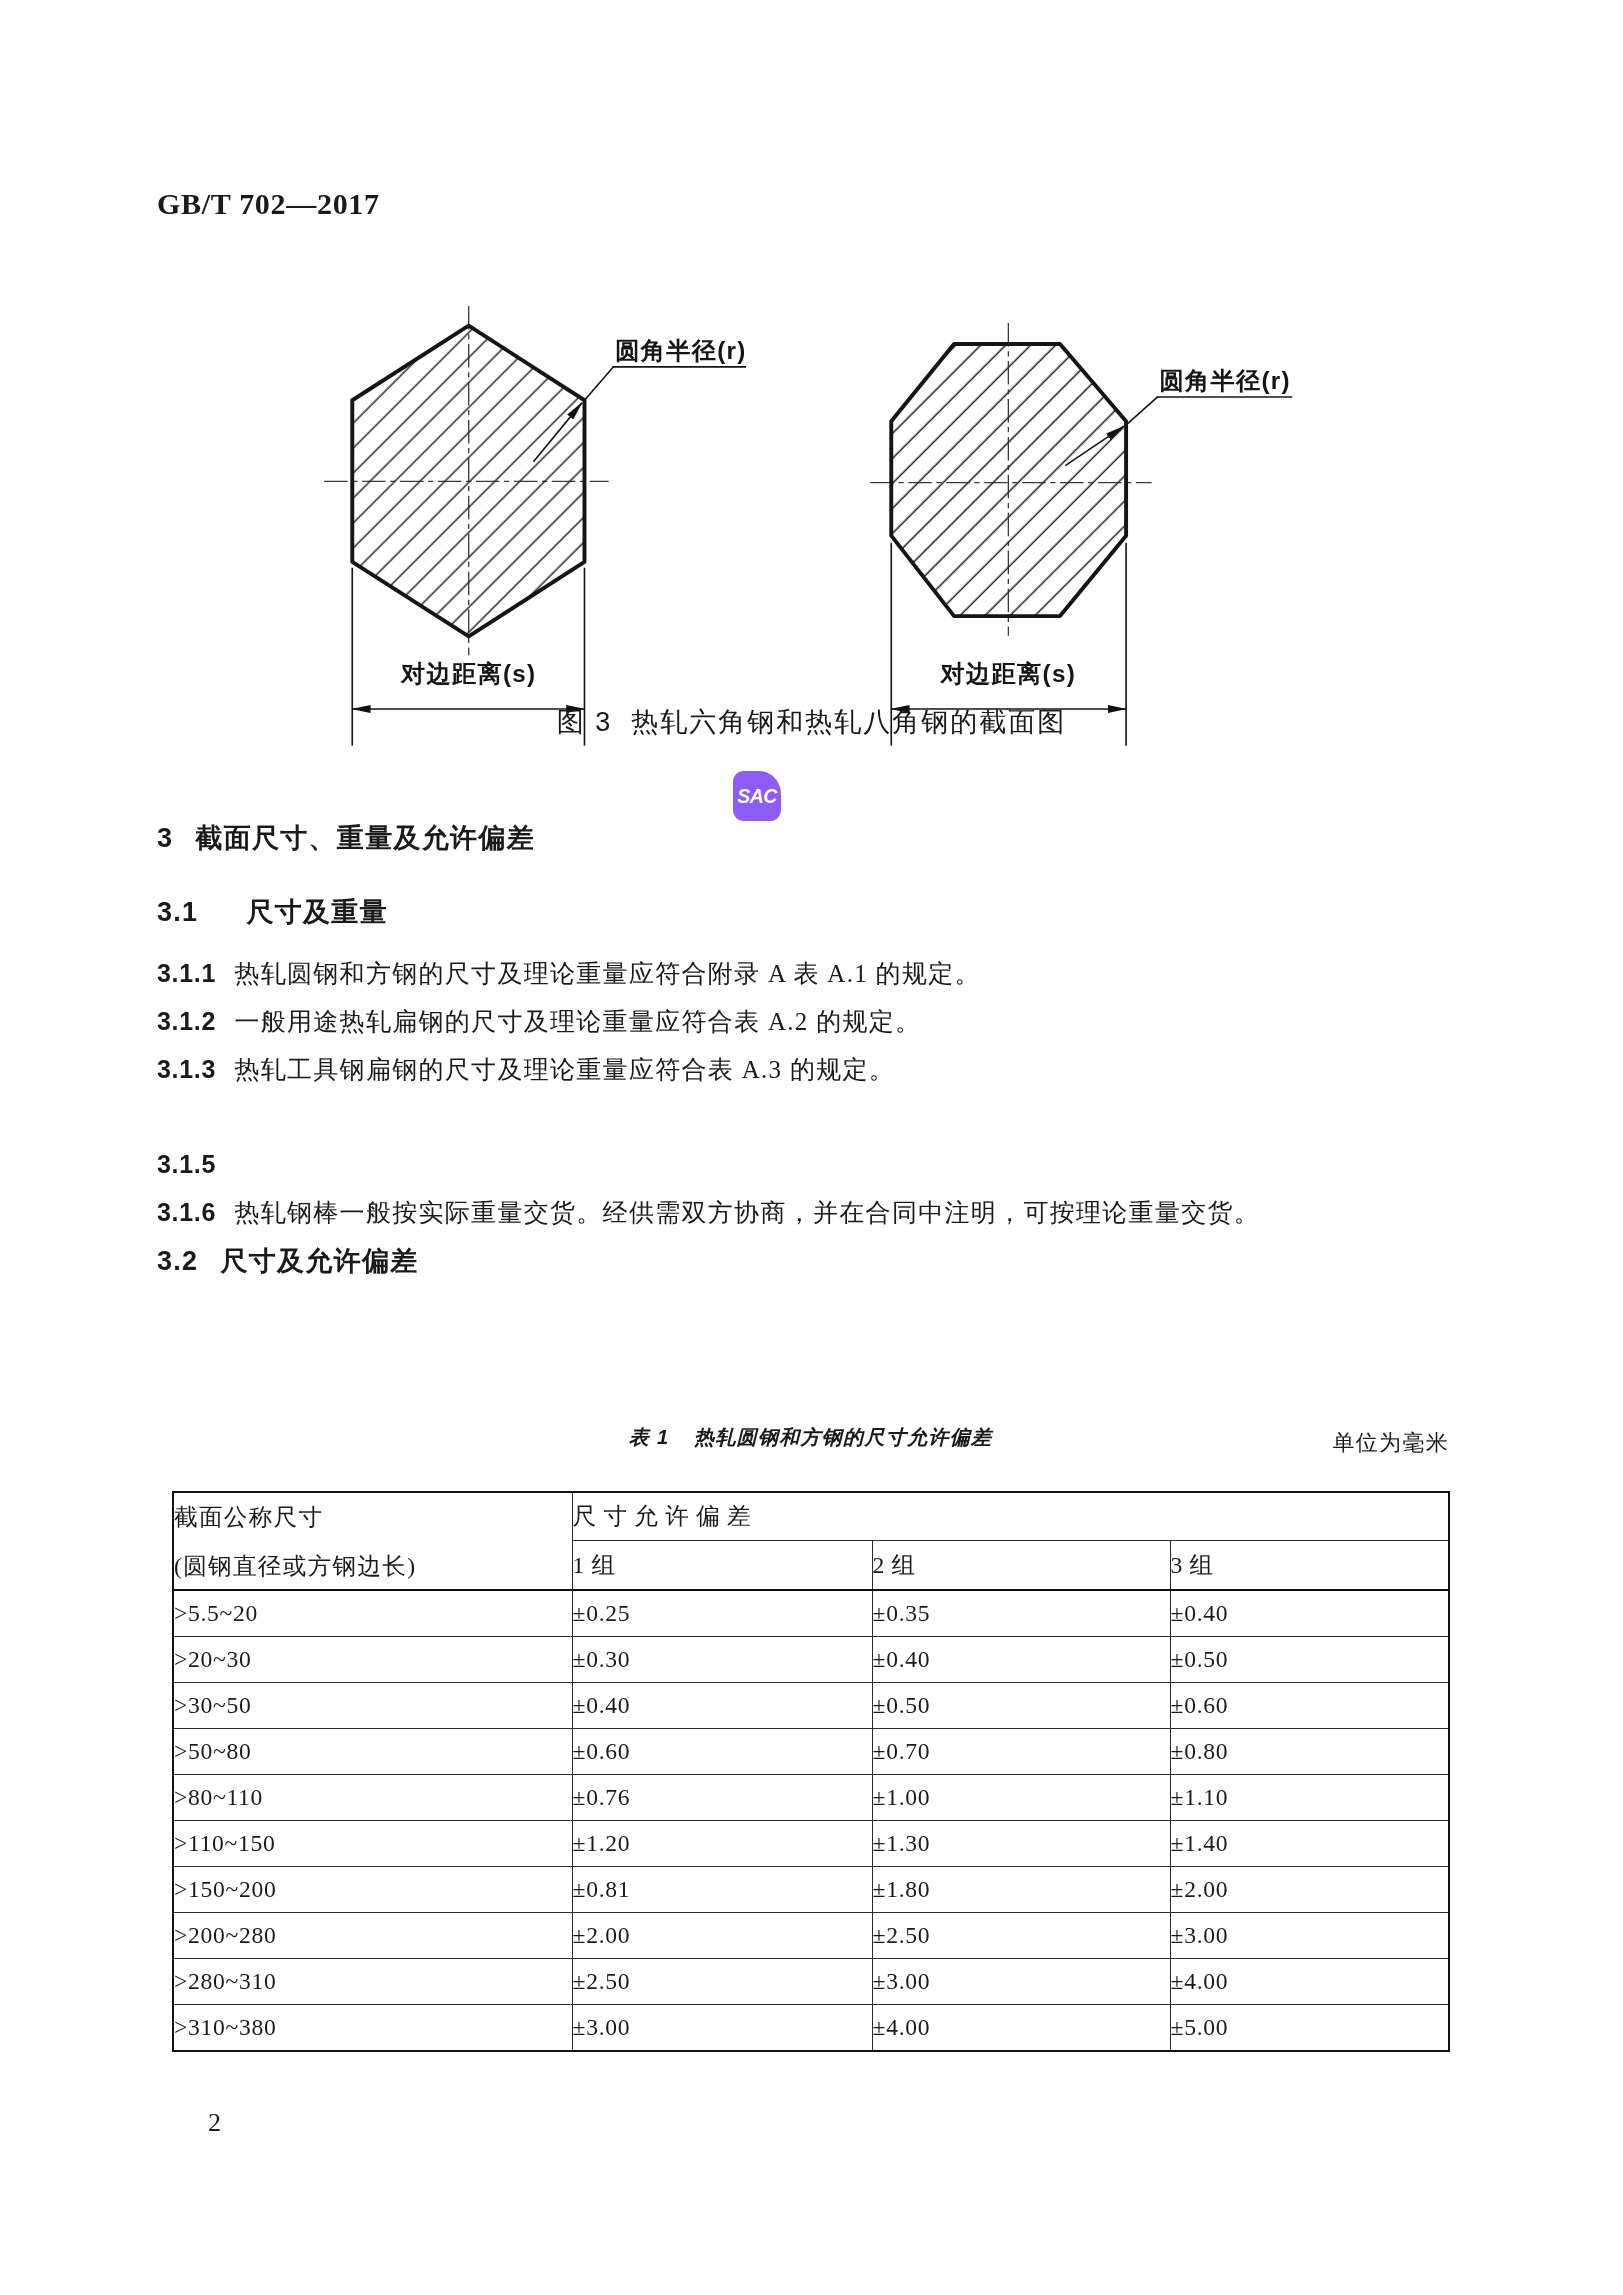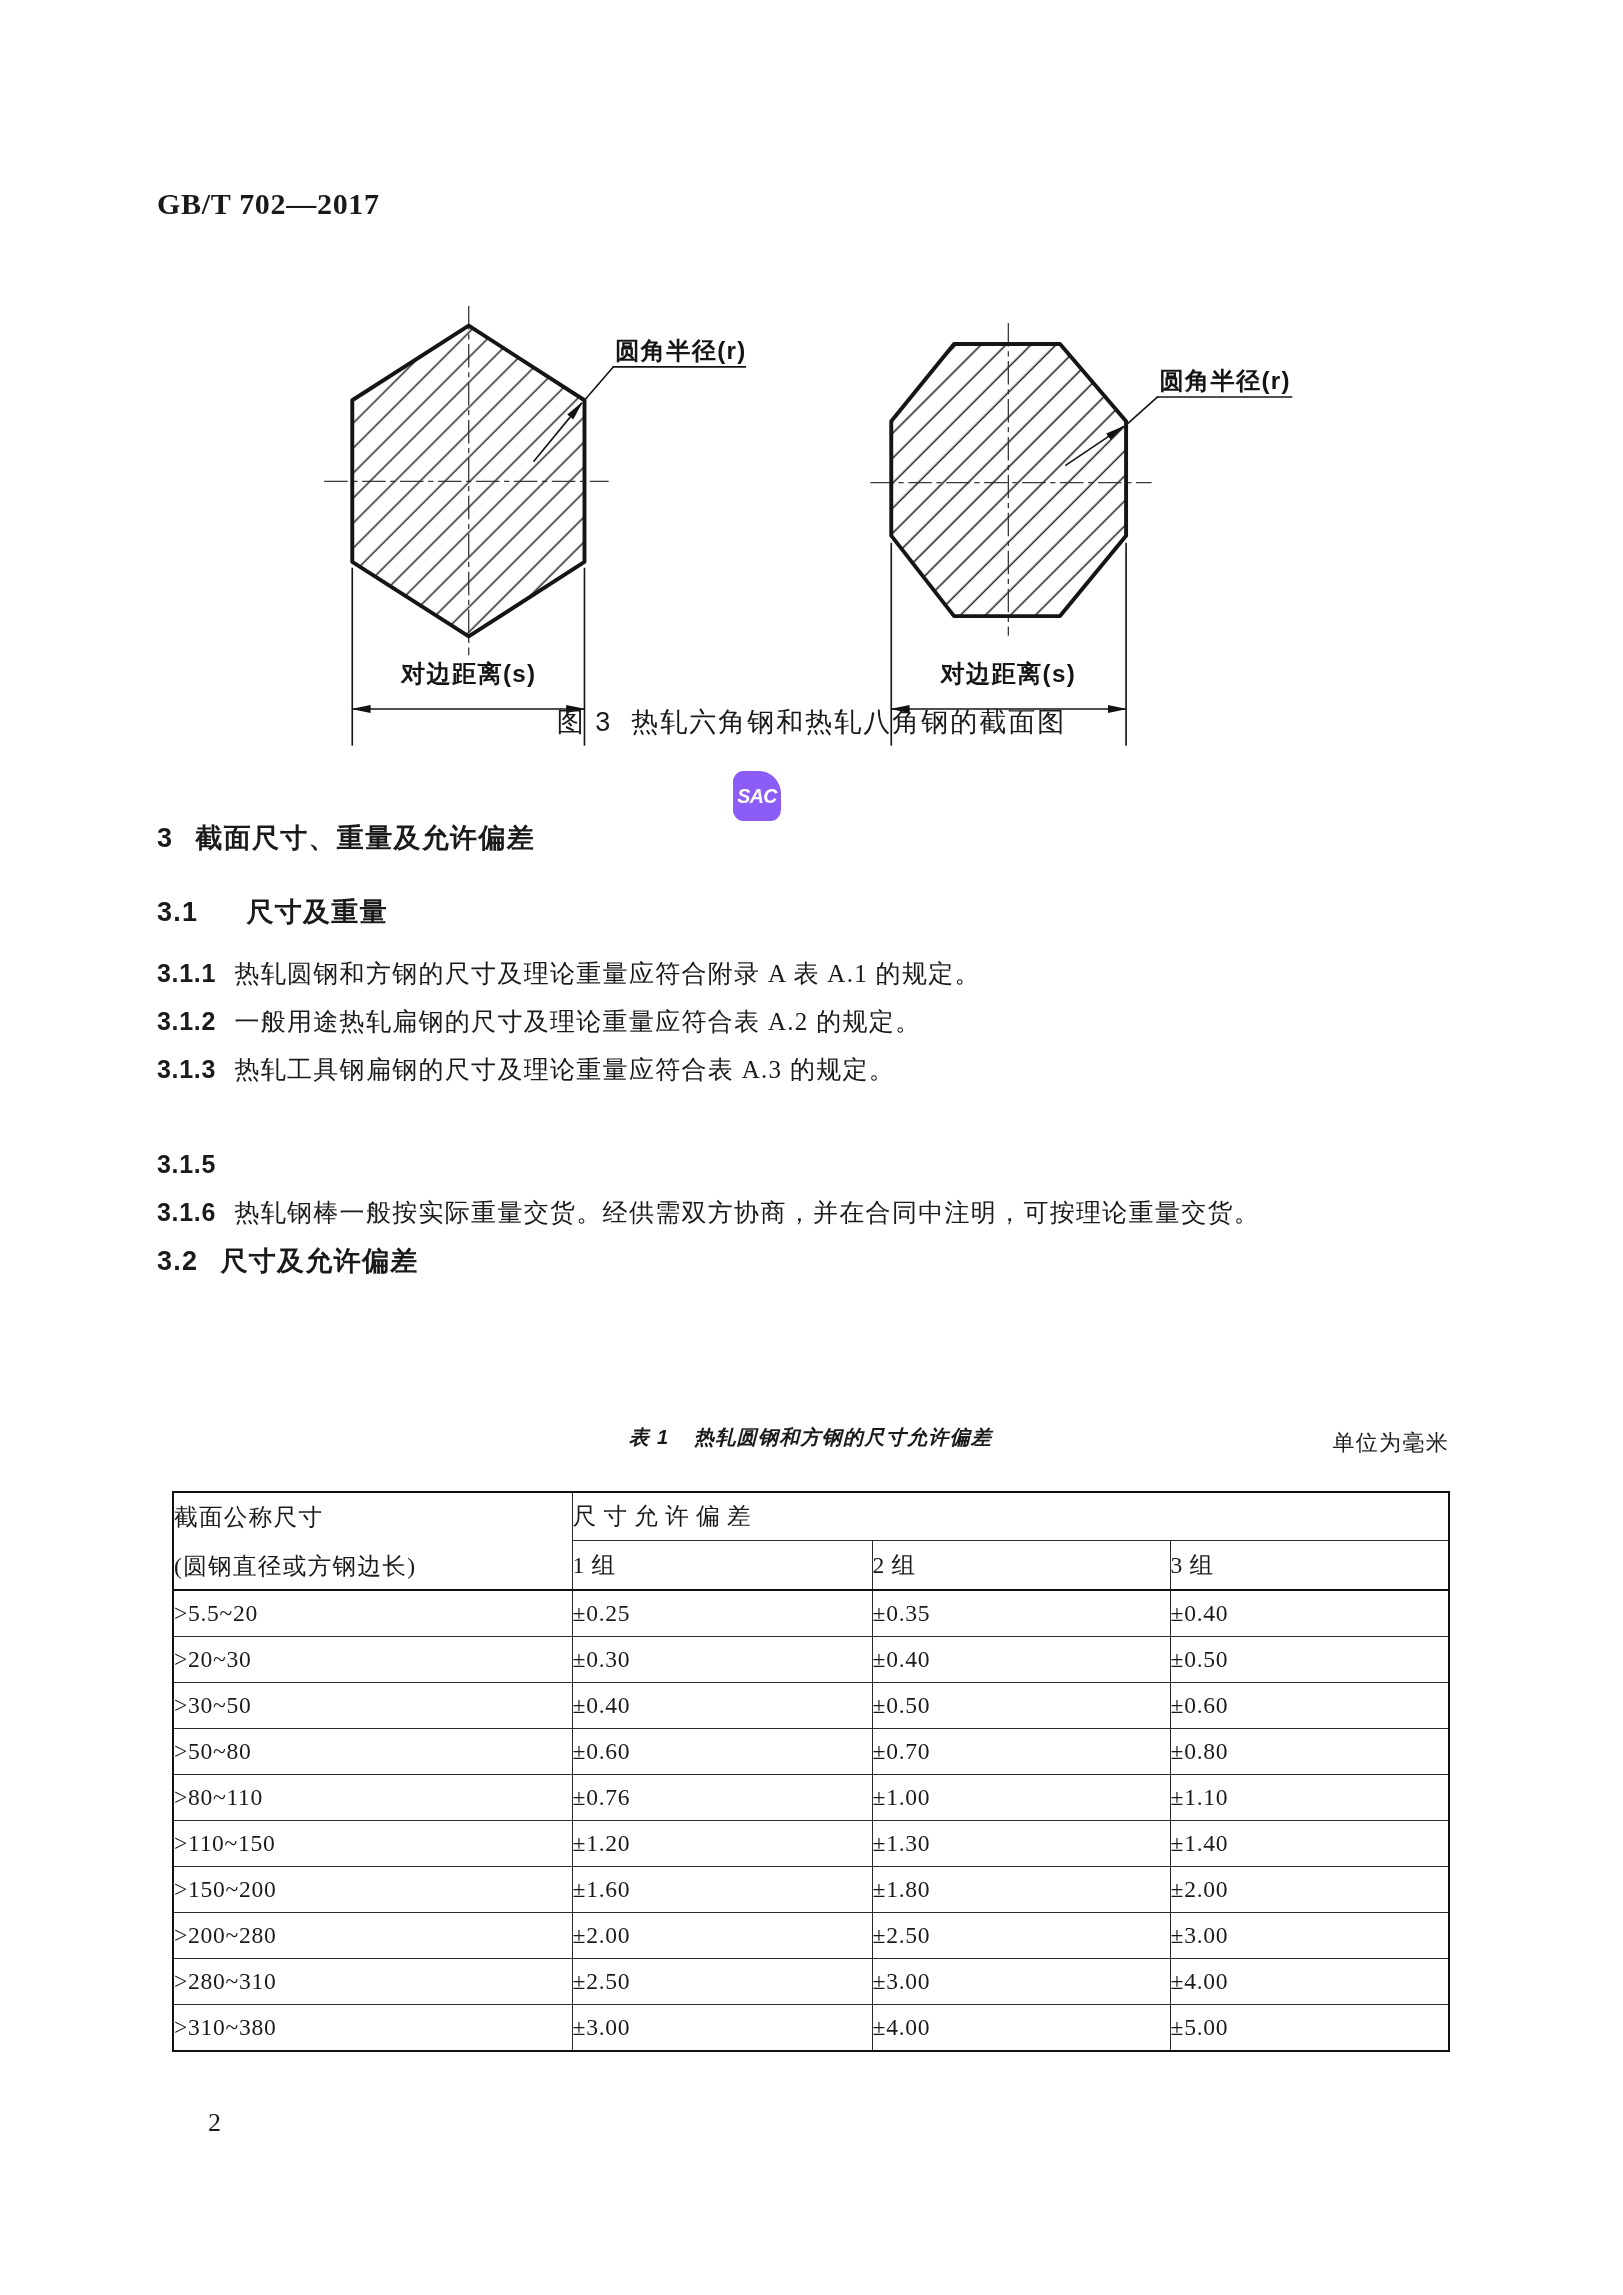--- a/index.html
+++ b/index.html
@@ -252,21 +252,21 @@
         <td>±1.10</td>
       </tr>
       <tr>
         <td>&gt;110~150</td>
         <td>±1.20</td>
         <td>±1.30</td>
         <td>±1.40</td>
       </tr>
       <tr>
         <td>&gt;150~200</td>
-        <td>±1.60</td>
+        <td>±0.81</td>
         <td>±1.80</td>
         <td>±2.00</td>
       </tr>
       <tr>
         <td>&gt;200~280</td>
         <td>±2.00</td>
         <td>±2.50</td>
         <td>±3.00</td>
       </tr>
       <tr>

